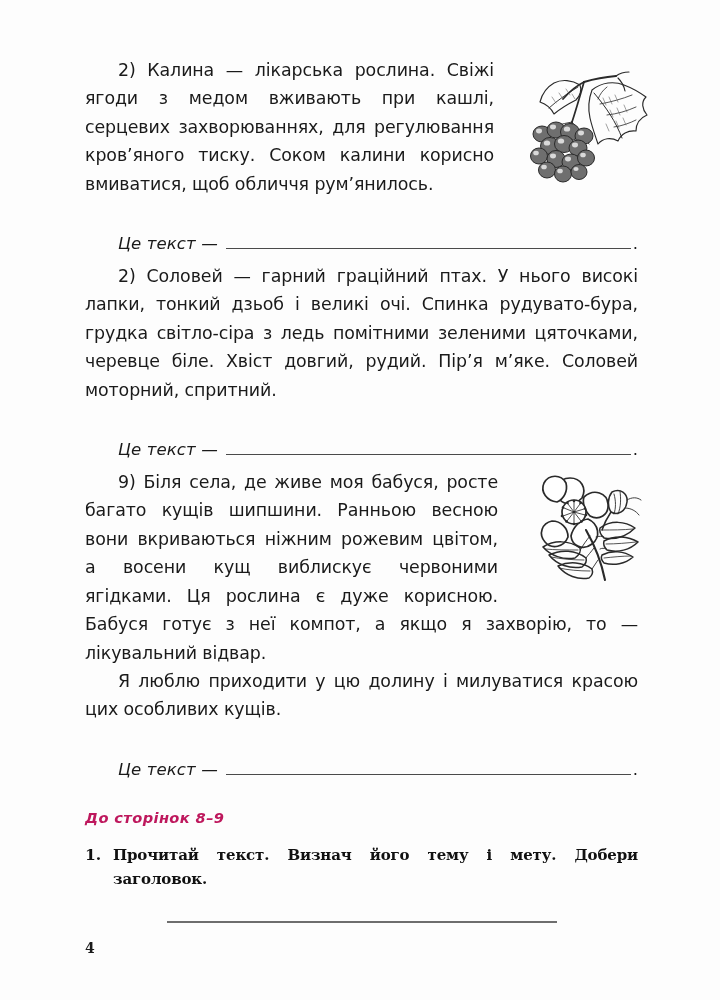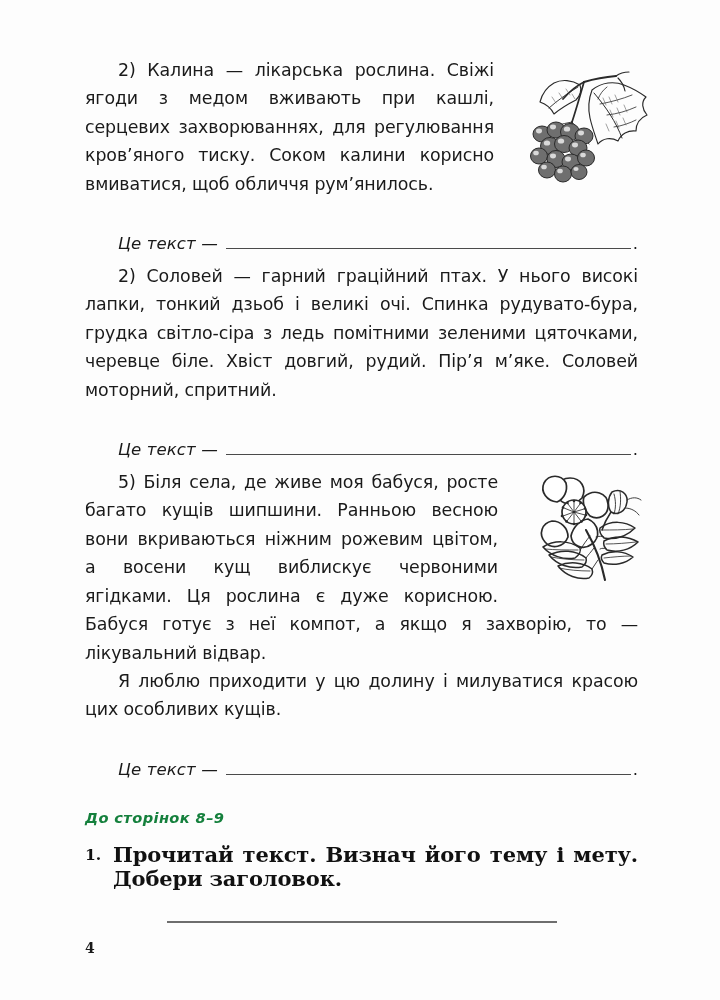--- a/index.html
+++ b/index.html
@@ -91,21 +91,21 @@
     font-family: "DejaVu Sans", sans-serif;
     color: #1a1a1a;
   }
 
   
   .section-ref {
     font-family: "DejaVu Sans", sans-serif;
     font-weight: bold;
     font-style: italic;
     font-size: 14.6px;
-    color: #15803d;
+    color: #be185d;
     letter-spacing: 0.4px;
     margin: 30px 0 0 0;
   }
 
   .task {
     display: flex;
     align-items: flex-start;
     margin: 17px 0 0 0;
   }
   .task-num {
@@ -113,21 +113,21 @@
     font-weight: bold;
     font-size: 15.6px;
     line-height: 24px;
     width: 28px;
     flex: 0 0 28px;
     color: #111;
   }
   .task-text {
     font-family: "DejaVu Serif", serif;
     font-weight: bold;
-    font-size: 21px;
+    font-size: 15px;
     line-height: 24px;
     color: #111;
     letter-spacing: -0.15px;
     text-align: justify;
     flex: 1 1 auto;
   }
 
   
   .title-rule-wrap {
     margin: 30px 0 14px 0;
@@ -340,21 +340,21 @@
 
           <path d="M82 66 C78 71 75 75 73 79" stroke-width="0.9"></path>
           <path d="M86 78 C83 82 80 85 78 88" stroke-width="0.9"></path>
           <path d="M90 90 C88 93 86 96 84 99" stroke-width="0.9"></path>
           <path d="M88 67 C91 66 94 66 96 67" stroke-width="0.9"></path>
           <path d="M92 79 C94 78 96 78 98 79" stroke-width="0.9"></path>
         </g>
       </svg>
     </div>
 
-    <p class="para">5) Біля села, де живе моя бабуся, росте багато кущів шипшини. Ранньою весною вони вкриваються ніжним рожевим цвітом, а восени кущ виблискує червоними ягідками. Ця рослина є дуже корисною. Бабуся готує з неї компот, а якщо я захворію, то — лікувальний відвар.</p>
+    <p class="para">9) Біля села, де живе моя бабуся, росте багато кущів шипшини. Ранньою весною вони вкриваються ніжним рожевим цвітом, а восени кущ виблискує червоними ягідками. Ця рослина є дуже корисною. Бабуся готує з неї компот, а якщо я захворію, то — лікувальний відвар.</p>
     <div class="clear"></div>
 
     <p class="para">Я люблю приходити у цю долину і милуватися красою цих особливих кущів.</p>
 
     <div class="answer-row">
       <span class="answer-label">Це текст —</span>
       <span class="answer-rule"></span>
       <span class="answer-dot">.</span>
     </div>
 

